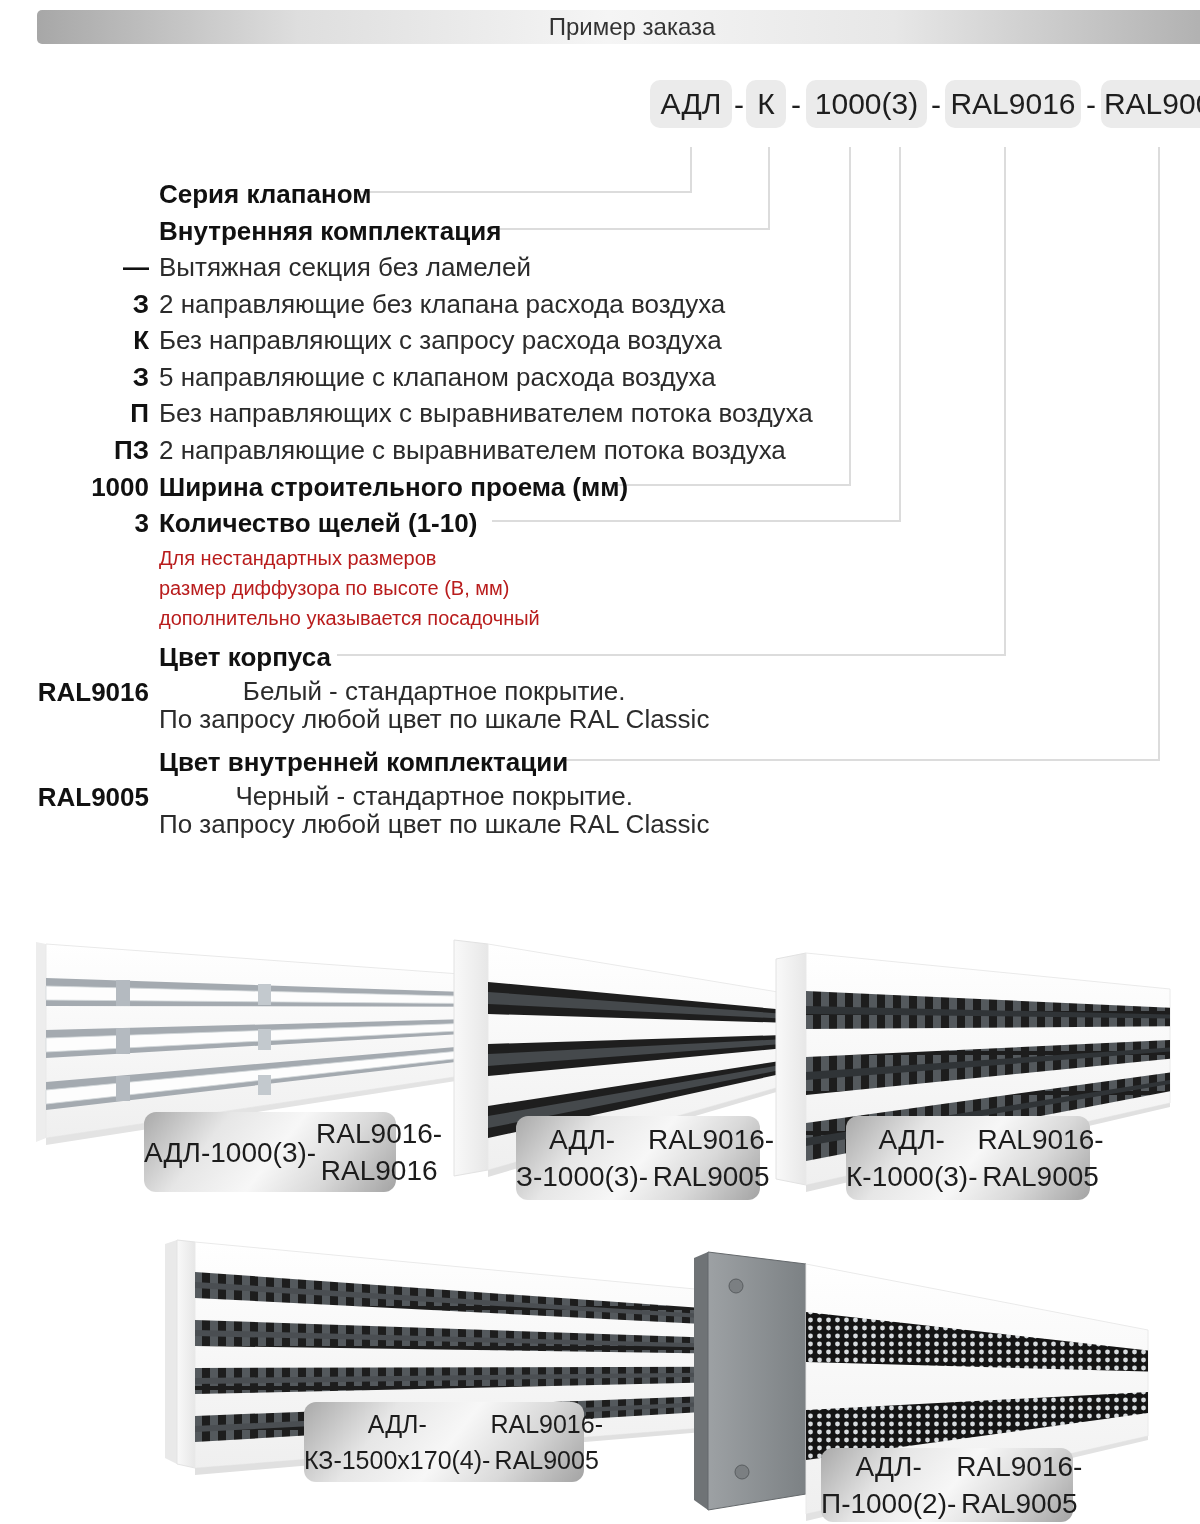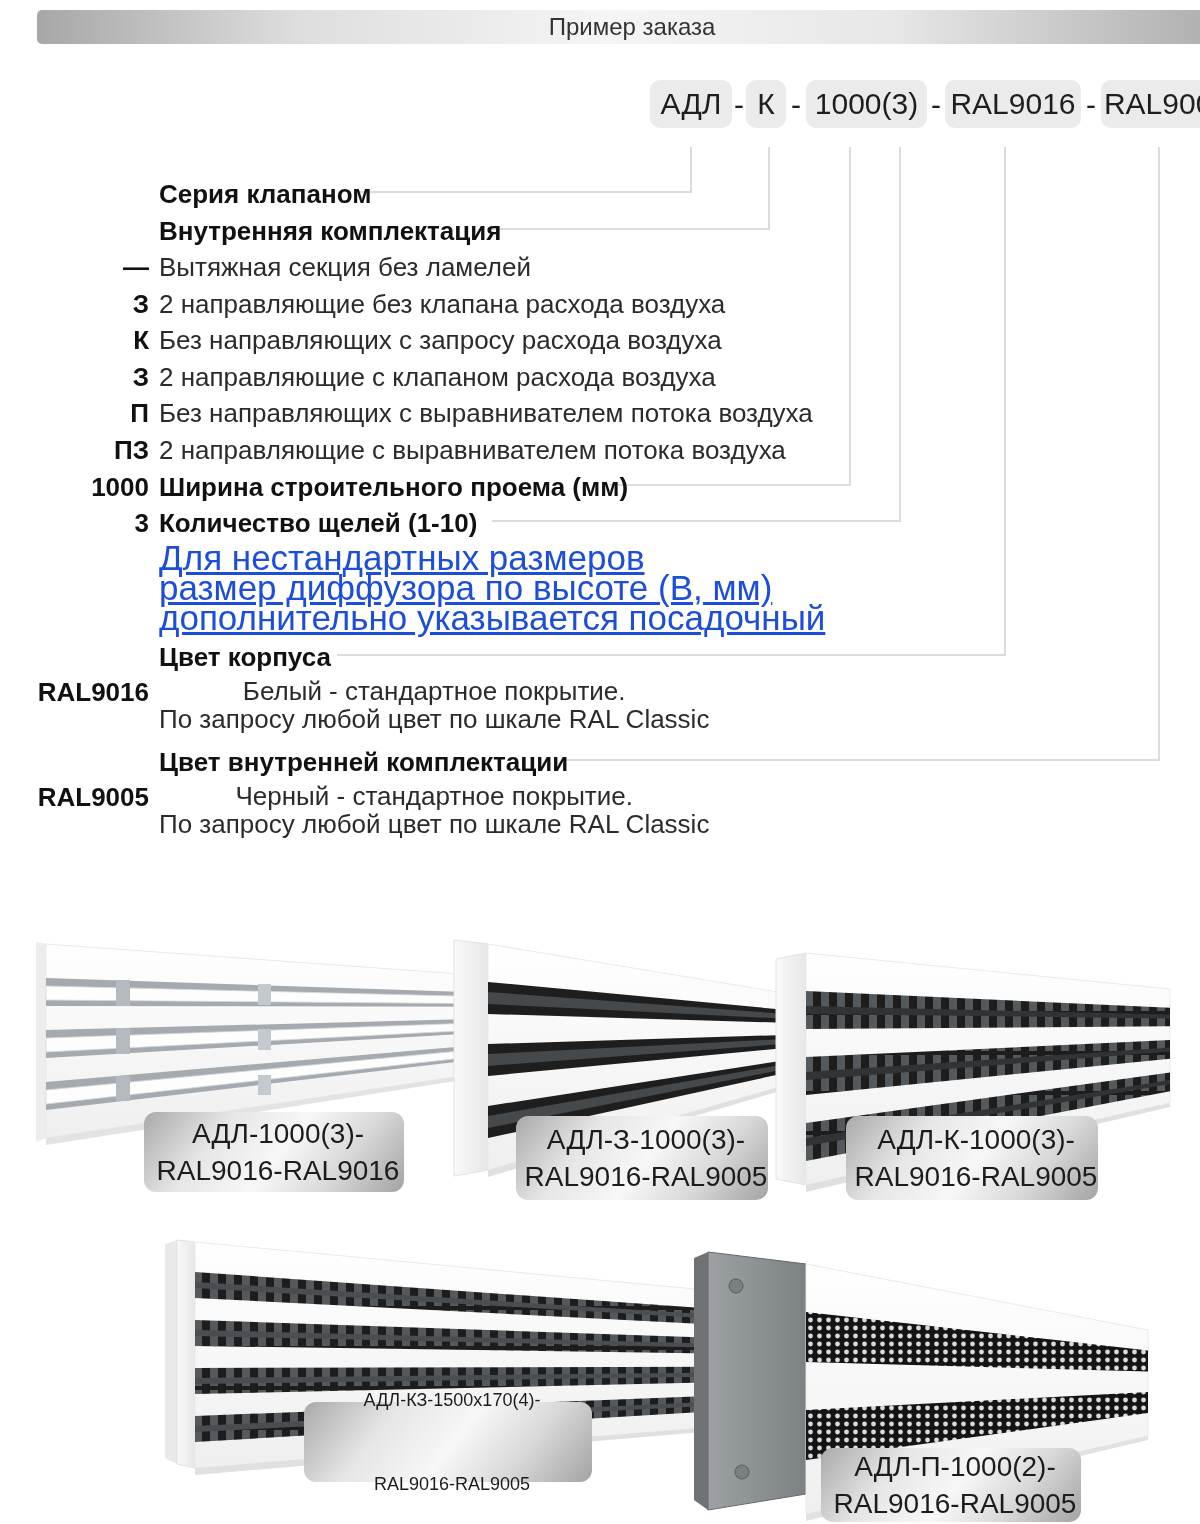--- a/index.html
+++ b/index.html
@@ -23,32 +23,32 @@
     position:absolute;top:80px;height:50px;display:flex;align-items:center;justify-content:center;
     font-size:30px;color:#1e1e1e;
   }
   
   .connectors{position:absolute;left:0;top:0;width:1200px;height:900px;pointer-events:none;}
   
   .lrow{position:absolute;left:0;width:900px;height:30px;font-size:26px;}
   .lkey{position:absolute;left:0;width:117px;text-align:right;font-weight:bold;color:#111;white-space:nowrap;}
   .ltxt{position:absolute;left:127px;white-space:nowrap;color:#2b2b2b;}
   .bold{font-weight:bold;color:#111;}
-  .note{position:absolute;left:127px;top:543px;font-size:35px;line-height:30px;color:#1d4ed8;text-decoration:underline;}
+  .note{position:absolute;left:127px;top:543px;font-size:20px;line-height:30px;color:#b91c1c;}
   .two-line .ltxt div{line-height:28px;text-align:center;}
   
   .photo{position:absolute;}
   
   .plate{
     position:absolute;border-radius:12px;
     background:linear-gradient(128deg,#a9a9a9 0%,#e6e6e6 28%,#f7f7f7 52%,#d9d9d9 74%,#a3a3a3 100%);
-    display:flex;flex-direction:column;align-items:center;justify-content:center;
-    font-size:28px;line-height:37px;color:#1c1c1c;text-align:center;padding-left:8px;
-  }
-  .plate.small{font-size:18px;line-height:36px;gap:48px;}
+    display:flex;flex-direction:row;align-items:center;justify-content:flex-start;
+    font-size:28px;line-height:37px;color:#1c1c1c;text-align:center;
+  }
+  .plate.small{font-size:25px;line-height:36px;}
 </style>
 </head>
 <body>
 
 <div class="page">
 
   <svg width="0" height="0" style="position:absolute">
     <defs>
       <linearGradient id="gFace" x1="0" y1="0" x2="0" y2="1">
         <stop offset="0" stop-color="#ffffff"></stop>
@@ -115,21 +115,21 @@
     <div class="lrow" style="top:289px">
       <span class="lkey">З</span>
       <span class="ltxt">2 направляющие без клапана расхода воздуха</span>
     </div>
     <div class="lrow" style="top:325px">
       <span class="lkey">К</span>
       <span class="ltxt">Без направляющих с запросу расхода воздуха</span>
     </div>
     <div class="lrow" style="top:362px">
       <span class="lkey">З</span>
-      <span class="ltxt">2 направляющие с клапаном расхода воздуха</span>
+      <span class="ltxt">5 направляющие с клапаном расхода воздуха</span>
     </div>
     <div class="lrow" style="top:398px">
       <span class="lkey">П</span>
       <span class="ltxt">Без направляющих с выравнивателем потока воздуха</span>
     </div>
     <div class="lrow" style="top:435px">
       <span class="lkey">ПЗ</span>
       <span class="ltxt">2 направляющие с выравнивателем потока воздуха</span>
     </div>
 

